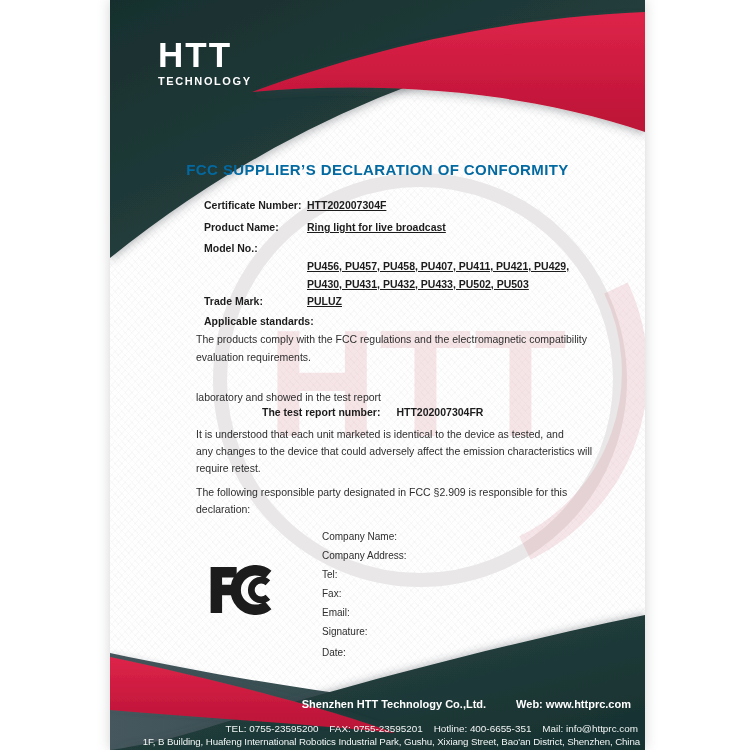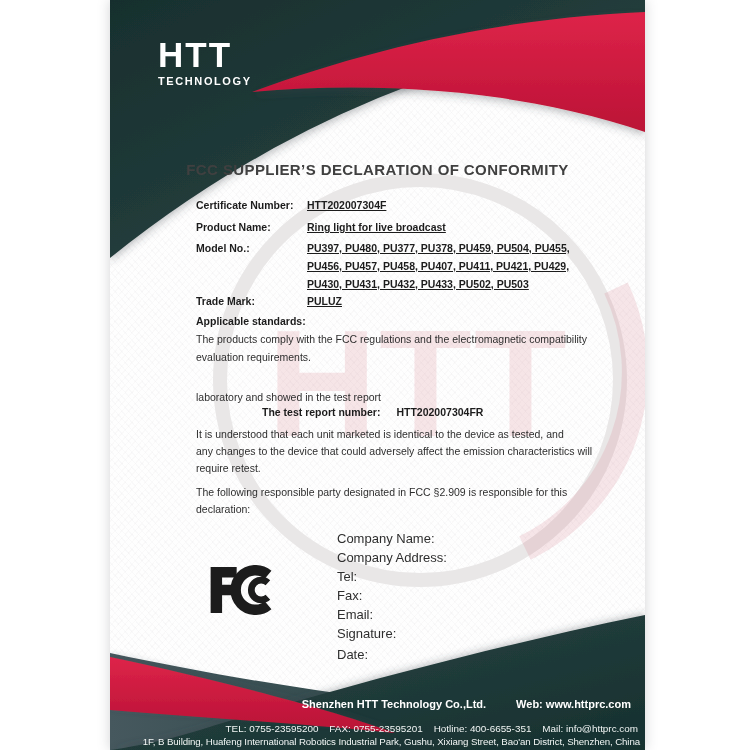--- a/index.html
+++ b/index.html
@@ -9,26 +9,26 @@
        box-shadow:0 0 12px rgba(50,55,65,.22);overflow:hidden;}
   .doc-pattern{position:absolute;inset:0;pointer-events:none;
        background-image:
          repeating-linear-gradient(48deg, rgba(160,160,175,.055) 0 1px, transparent 1px 5px),
          repeating-linear-gradient(-48deg, rgba(175,160,160,.05) 0 1px, transparent 1px 5px);}
   svg.layer{position:absolute;left:0;display:block;}
   .banner-logo{position:absolute;left:48px;top:38px;color:#ffffff;z-index:5;}
   .banner-logo .brand{font-size:35px;font-weight:bold;letter-spacing:2px;line-height:34px;}
   .banner-logo .sub{font-size:11px;font-weight:bold;letter-spacing:1.6px;margin-top:3px;}
   .title{position:absolute;top:161px;left:0;width:100%;text-align:center;font-size:15px;
-         font-weight:bold;color:#404040;letter-spacing:.4px;z-index:4;}
-  .lbl{position:absolute;left:86px;font-size:10.5px;font-weight:bold;color:#1c1c1c;z-index:4;white-space:pre;}
+         font-weight:bold;color:#0369a1;letter-spacing:.4px;z-index:4;}
+  .lbl{position:absolute;left:94px;font-size:10.5px;font-weight:bold;color:#1c1c1c;z-index:4;white-space:pre;}
   .val{position:absolute;left:197px;font-size:10.5px;font-weight:bold;color:#1c1c1c;z-index:4;white-space:pre;text-decoration:underline;}
   .para{position:absolute;left:86px;font-size:10.5px;color:#2e2e2e;z-index:4;white-space:pre;text-align:right;}
   .bold{font-weight:bold;color:#1c1c1c;}
-  .cfield{position:absolute;left:227px;font-size:13px;color:#2e2e2e;z-index:4;}
+  .cfield{position:absolute;left:212px;font-size:10px;color:#2e2e2e;z-index:4;}
   .footer-line{position:absolute;color:#ffffff;z-index:6;white-space:pre;}
   .f1{top:698px;right:14px;font-size:11px;font-weight:bold;}
   .f2{top:723px;right:7px;font-size:9.9px;color:#f2f6f5;}
   .f3{top:736px;right:5px;font-size:9.7px;color:#f2f6f5;letter-spacing:-.1px;}
   .wm{position:absolute;inset:0;z-index:1;pointer-events:none;}
   .fcc{position:absolute;left:100px;top:565px;z-index:4;}
 </style>
 </head>
 <body>
 
@@ -91,21 +91,20 @@
 
     <div class="title">FCC SUPPLIER’S DECLARATION OF CONFORMITY</div>
 
     <div class="lbl" style="top:199px">Certificate Number:</div>
     <div class="val" style="top:199px">HTT202007304F</div>
 
     <div class="lbl" style="top:221px">Product Name:</div>
     <div class="val" style="top:221px">Ring light for live broadcast</div>
 
     <div class="lbl" style="top:242px">Model No.:</div>
-    <div class="val" style="top:242px">PU397, PU480, PU377, PU378, PU459, PU504, PU455,</div>
     <div class="val" style="top:260px">PU456, PU457, PU458, PU407, PU411, PU421, PU429,</div>
     <div class="val" style="top:278px">PU430, PU431, PU432, PU433, PU502, PU503</div>
 
     <div class="lbl" style="top:295px">Trade Mark:</div>
     <div class="val" style="top:295px">PULUZ</div>
 
     <div class="lbl" style="top:315px">Applicable standards:</div>
 
     <div class="para" style="top:333px">The products comply with the FCC regulations and the electromagnetic compatibility</div>
     <div class="para" style="top:351px">evaluation requirements.</div>

